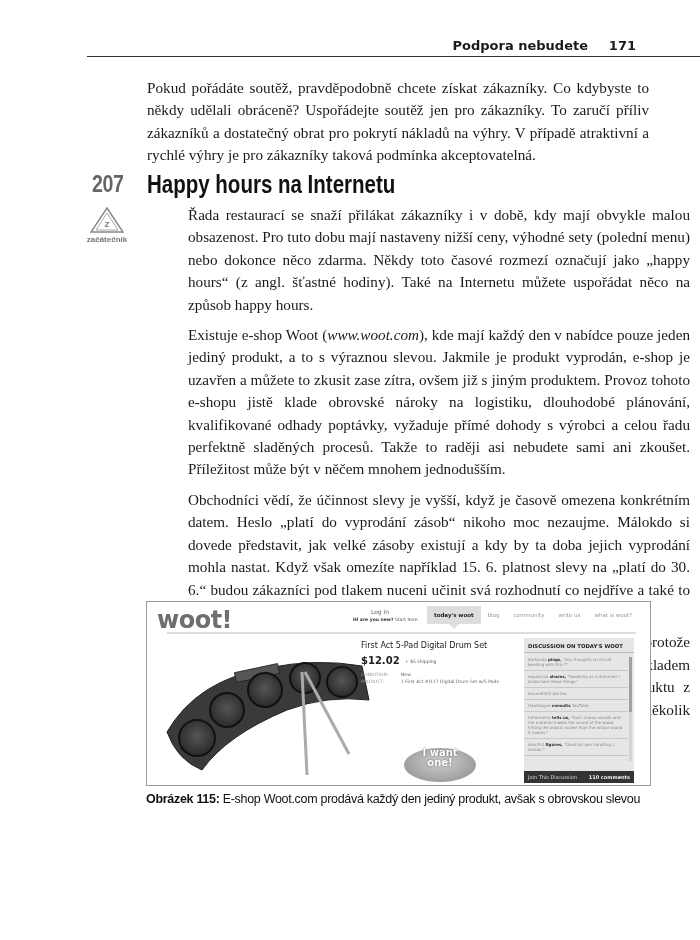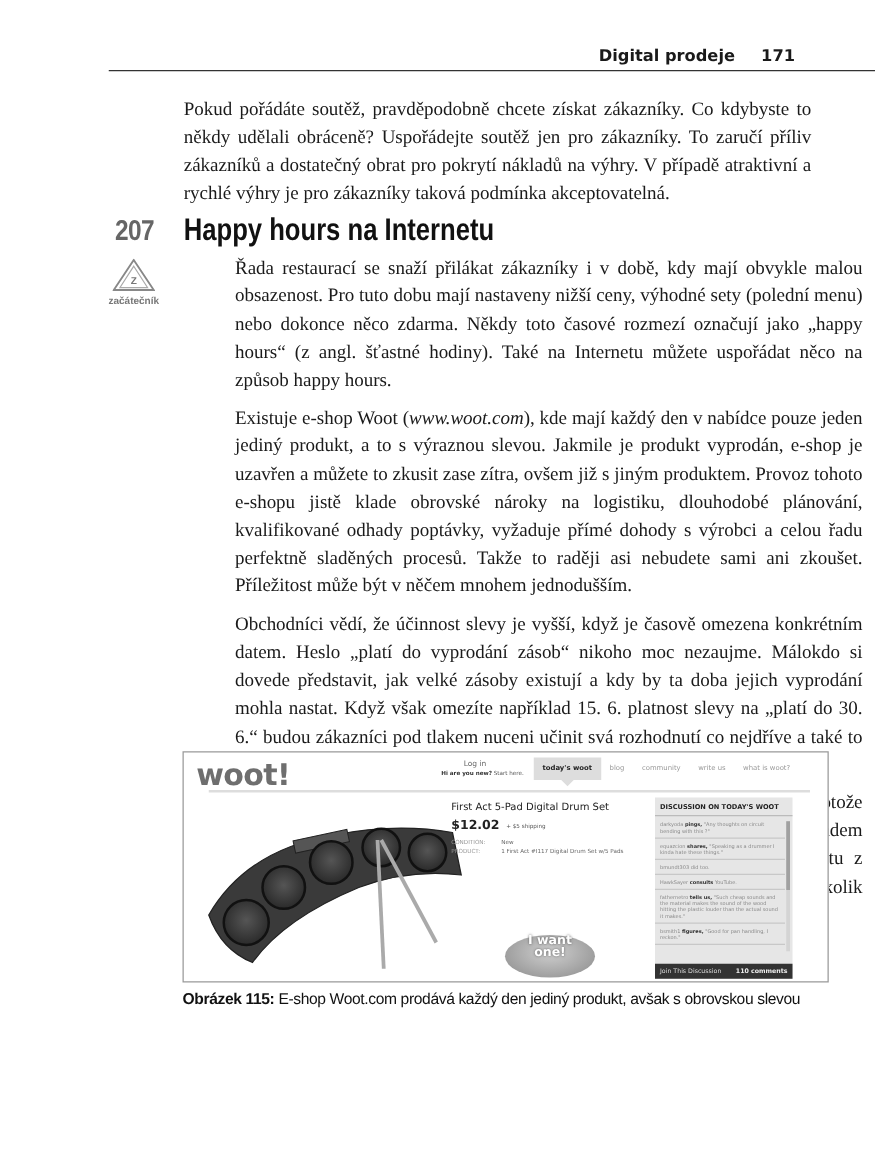--- a/index.html
+++ b/index.html
@@ -35,21 +35,20 @@
     font-family: "Liberation Sans", sans-serif; font-weight: bold; font-size: 8px; color: #777;
     display: block; margin-top: -2px;
   }
   #p-main { top: 204px; margin-left: 41px; }
   .url-em { font-style: italic; }
 
   .figure {
     position: absolute; left: 146px; top: 601px; width: 503px; height: 183px;
     border: 1px solid #999; background: #fff; overflow: hidden;
     font-family: "DejaVu Sans", sans-serif;
-    padding-left: 12px;
   }
   .woot-logo {
     position: absolute; left: 10px; top: 4px; font-family: "DejaVu Sans", sans-serif; font-weight: bold;
     font-size: 24px; color: #6e6e6e; letter-spacing: -0.5px;
   }
   .login { position: absolute; left: 160px; top: 6px; width: 120px; text-align: center; }
   .login .l1 { font-size: 6px; color: #666; display: block; text-align: right; padding-right: 38px; }
   .login .l2 { font-size: 4.5px; color: #555; display: block; margin-top: 2px; text-align: right; padding-right: 8px; }
   .login .l2 b { color: #333; }
   .nav { position: absolute; left: 280px; top: 4px; display: flex; align-items: flex-start; }
@@ -89,21 +88,21 @@
   .caption {
     position: absolute; left: 146px; top: 792px; font-family: "Liberation Sans", sans-serif;
     font-size: 12.5px; color: #111; white-space: nowrap; letter-spacing: -0.3px;
   }
   .caption b { font-weight: bold; }
 </style>
 </head>
 <body>
 
 <div class="running-head">
-  <span class="section">Digital prodeje</span>
+  <span class="section">Podpora nebudete</span>
   <span class="page-no">171</span>
 </div>
 
 <div class="body-text" id="p-intro">
   <p>Pokud pořádáte soutěž, pravděpodobně chcete získat zákazníky. Co kdybyste to někdy udělali obráceně? Uspořádejte soutěž jen pro zákazníky. To zaručí příliv zákazníků a dostatečný obrat pro pokrytí nákladů na výhry. V případě atraktivní a rychlé výhry je pro zákazníky taková podmínka akceptovatelná.</p>
 </div>
 
 <div class="tip-number">207</div>
 <div class="tip-title">Happy hours na Internetu</div>
 

